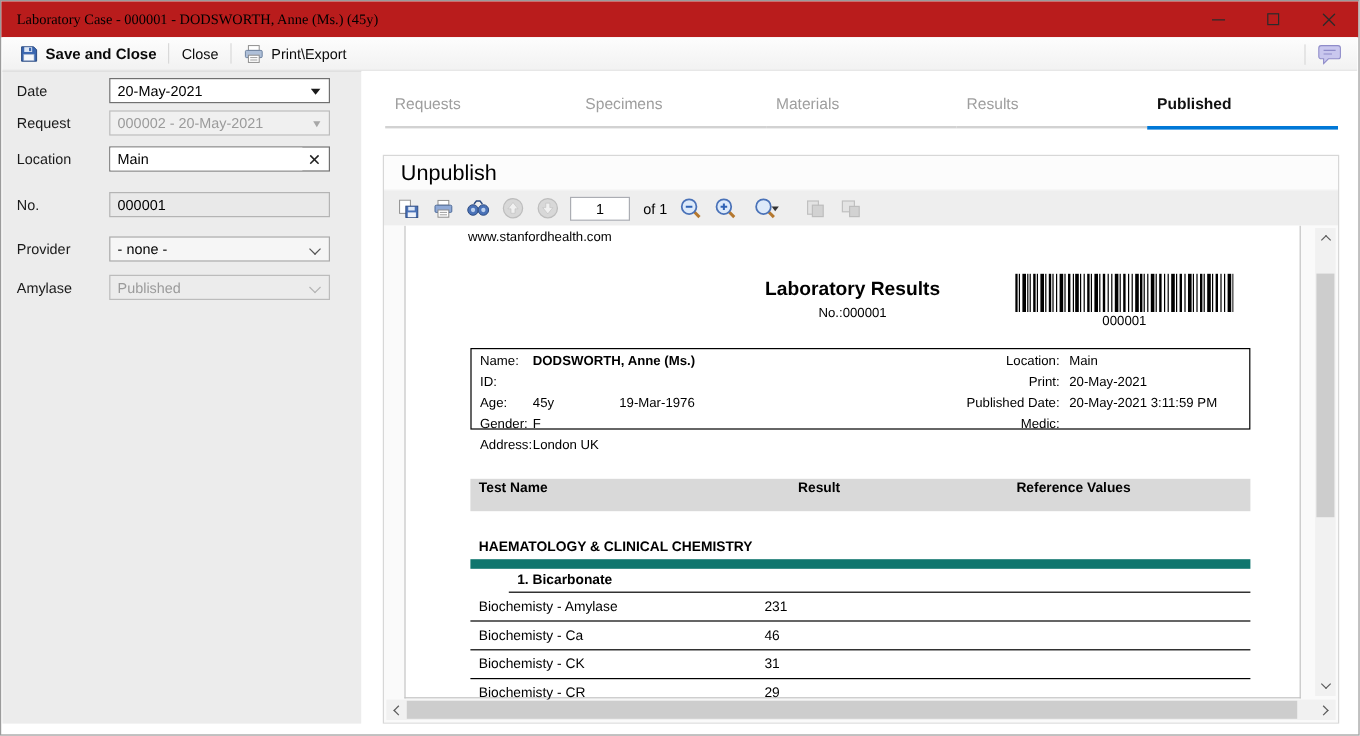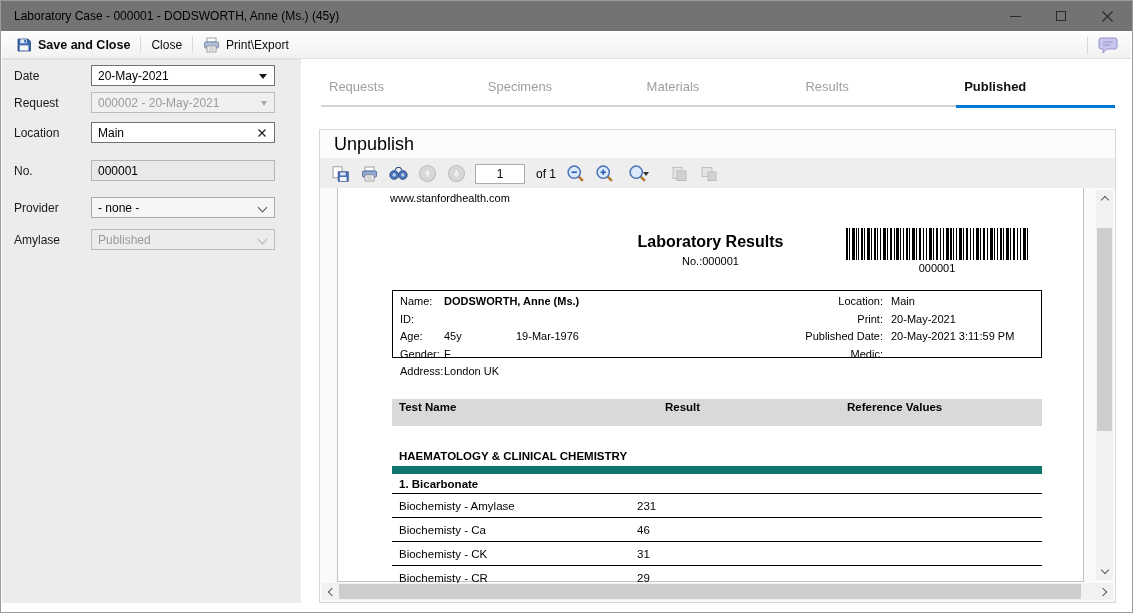--- a/index.html
+++ b/index.html
@@ -1,20 +1,20 @@
 <!DOCTYPE html>
 <html><head>
 <meta charset="utf-8">
 <style>
   * { box-sizing: border-box; margin: 0; padding: 0; }
   html,body { width:1133px; height:613px; background:#e8e8e8; font-family:"Liberation Sans", sans-serif; }
   .window { position:absolute; left:0; top:0; width:1133px; height:613px; background:#fff; border:1px solid #9b9b9b; overflow:hidden; }
 
   
-  .titlebar { position:absolute; left:0; top:0; right:0; height:30px; background:#737373; }
+  .titlebar { position:absolute; left:0; top:0; right:0; height:30px; background:#b91c1c;font-family:Liberation Serif, serif; }
   .title-text { position:absolute; left:13px; top:8px; font-size:12px; color:#000; white-space:nowrap; }
   .win-btn { position:absolute; top:0; width:34px; height:30px; display:flex; align-items:center; justify-content:center; cursor:default; }
   .win-btn.min { right:100px; } .win-btn.max { right:54px; } .win-btn.close { right:8px; }
   .max-glyph { width:10px; height:10px; border:1px solid #2b2b2b; }
 
   
   .toolbar { position:absolute; top:30px; left:1px; right:1px; height:28px; background:linear-gradient(#fdfdfd,#f2f2f2); border-bottom:1px solid #e2e2e2; display:flex; align-items:center; padding-left:8px; }
   .tb-item { display:flex; align-items:center; gap:6px; padding:0 6px; height:24px; cursor:default; }
   .tb-label { font-size:12px; color:#0a0a0a; white-space:nowrap; }
   .tb-label.bold { font-weight:bold; font-size:12.5px; }
@@ -70,21 +70,21 @@
   .pr-label { position:absolute; left:0; width:490px; text-align:right; font-size:11px; }
   .pr-val { position:absolute; left:498px; font-size:11px; white-space:nowrap; }
 
   .rtable { position:absolute; left:54px; top:211px; width:650px; }
   .thead { position:relative; height:27px; background:#d9d9d9; font-weight:bold; font-size:11.5px; }
   .col-name { position:absolute; left:7px; top:2px; }
   .col-result { position:absolute; left:273px; top:2px; }
   .col-ref { position:absolute; left:455px; top:2px; }
   .sect-row { position:relative; height:48px; font-weight:bold; font-size:11.5px; border-bottom:8px solid #0f766e; }
   .sect-row span { position:absolute; left:7px; bottom:4px; }
-  .sub-row { position:relative; height:20px; font-weight:bold; font-size:11.5px; border-bottom:1px solid #000; padding:4px 0 0 7px; }
+  .sub-row { position:relative; height:20px; font-weight:bold; font-size:11.5px; border-bottom:1px solid #000; padding:4px 0 0 7px;margin-left:32px; }
   .drow { position:relative; height:24px; border-bottom:1px solid #000; font-size:11.5px; }
   .drow .dname { position:absolute; left:7px; top:6px; }
   .drow .dresult { position:absolute; left:245px; top:6px; }
   .drow .dref { position:absolute; left:455px; top:6px; }
 
   
   .vscroll { position:absolute; right:2px; top:2px; width:17px; bottom:22px; background:#f1f1f1; }
   .vscroll .thumb { position:absolute; left:1px; right:1px; top:38px; height:203px; background:#cdcdcd; }
   .hscroll { position:absolute; left:2px; right:2px; bottom:2px; height:17px; background:#f1f1f1; }
   .hscroll .thumb { position:absolute; top:1px; bottom:1px; left:17px; right:32px; background:#cdcdcd; }

